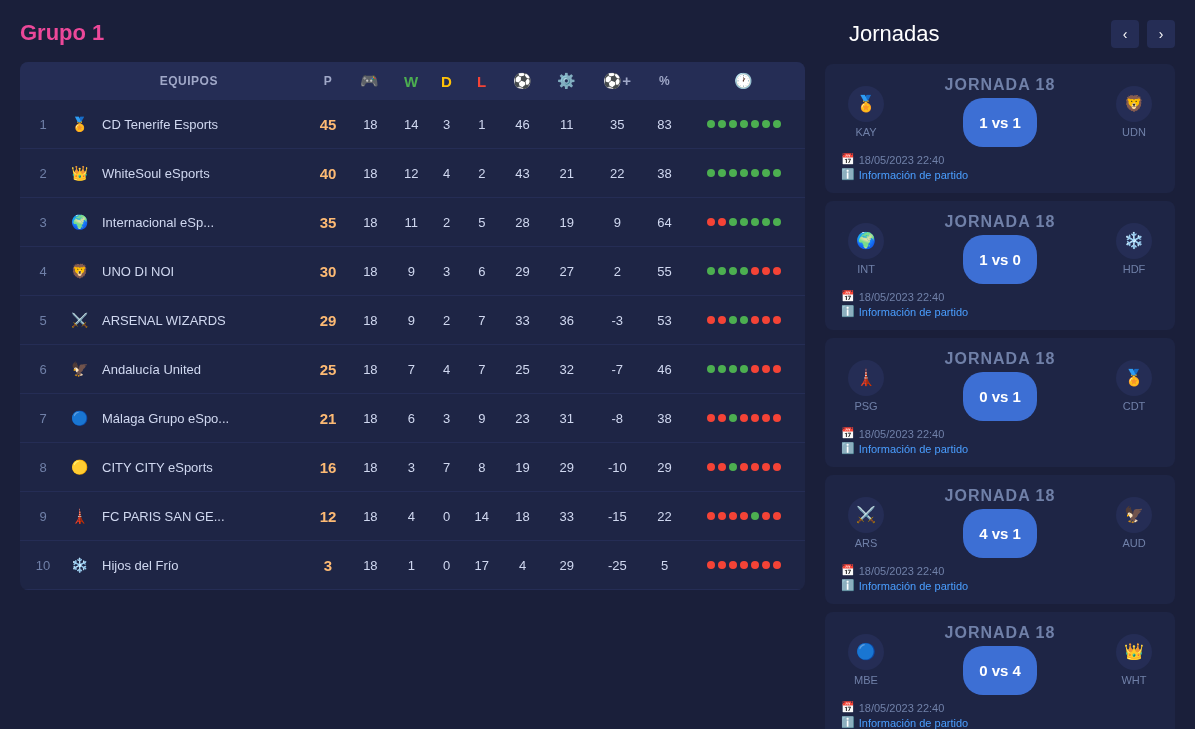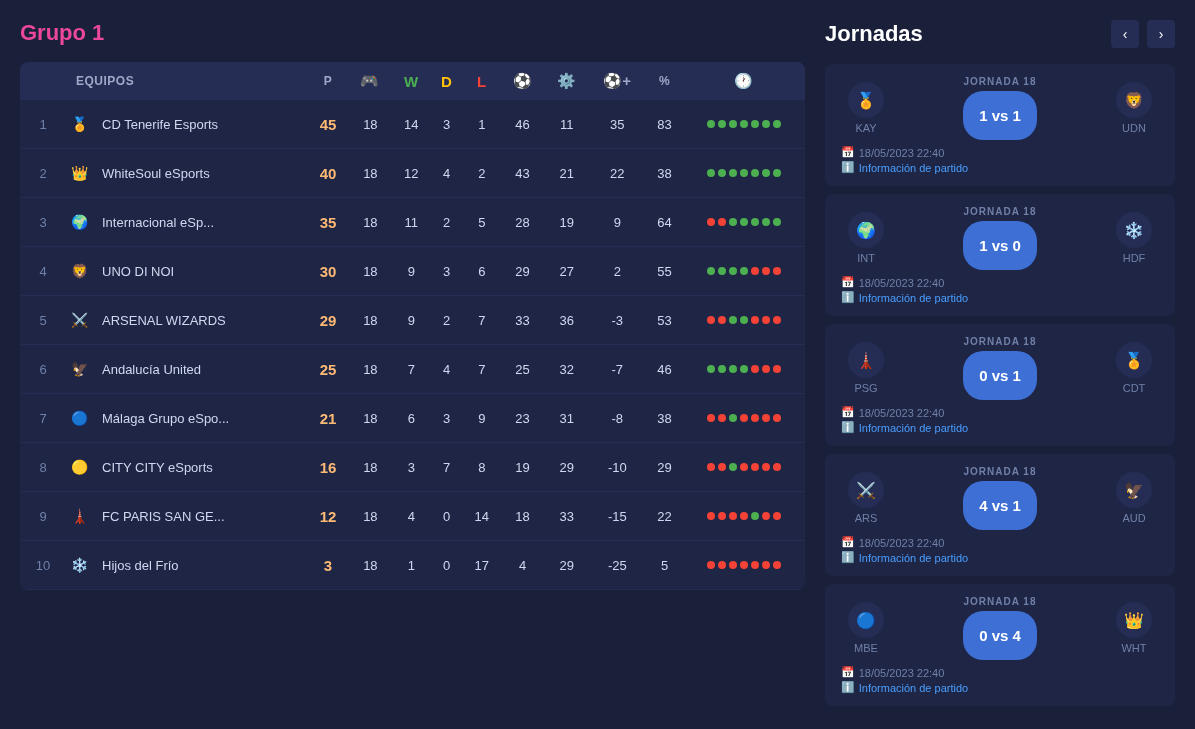--- a/index.html
+++ b/index.html
@@ -39,21 +39,21 @@
     }
     thead th {
       padding: 10px 6px;
       text-align: center;
       font-size: 12px;
       font-weight: bold;
       color: #a0a8c8;
       letter-spacing: 0.5px;
     }
     thead th.team-col {
-      text-align: left;
+      text-align: center;
       padding-left: 16px;
     }
     tbody tr {
       border-bottom: 1px solid #252d55;
     }
     tbody td {
       padding: 10px 6px;
       text-align: center;
       font-size: 13px;
       color: #d0d8f0;
@@ -103,22 +103,23 @@
       flex-shrink: 0;
     }
     .jornadas-header {
       display: flex;
       align-items: center;
       justify-content: space-between;
       margin-bottom: 16px;
     }
     .jornadas-title {
       font-size: 22px;
-      font-weight: bold;
+      font-weight: normal;
       color: #ffffff;
+      margin-left: 24px;
     }
     .nav-arrows {
       display: flex;
       gap: 8px;
     }
     .nav-arrow {
       background: #252d55;
       border: none;
       color: #ffffff;
       width: 28px;
@@ -147,21 +148,21 @@
       background: #252d55;
       flex-shrink: 0;
     }
     .match-center {
       flex: 1;
       display: flex;
       flex-direction: column;
       align-items: center;
     }
     .jornada-label {
-      font-size: 10px;
+      font-size: 16px;
       color: #7080a8;
       letter-spacing: 1px;
       font-weight: bold;
       margin-bottom: 4px;
     }
     .score-badge {
       background: #3d6fd4;
       border-radius: 20px;
       padding: 16px 16px;
       font-size: 15px;

